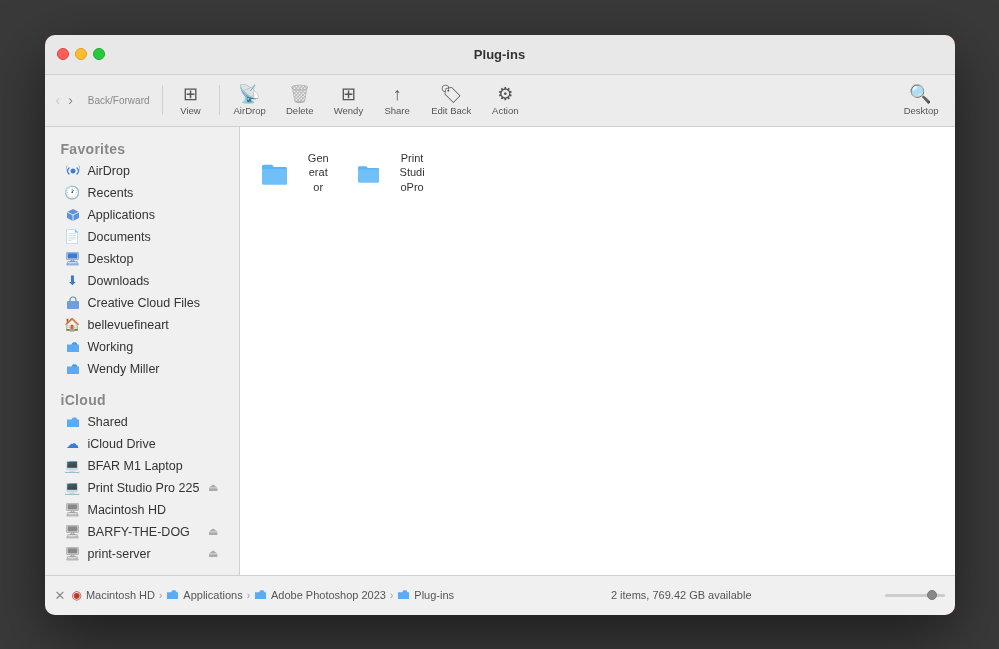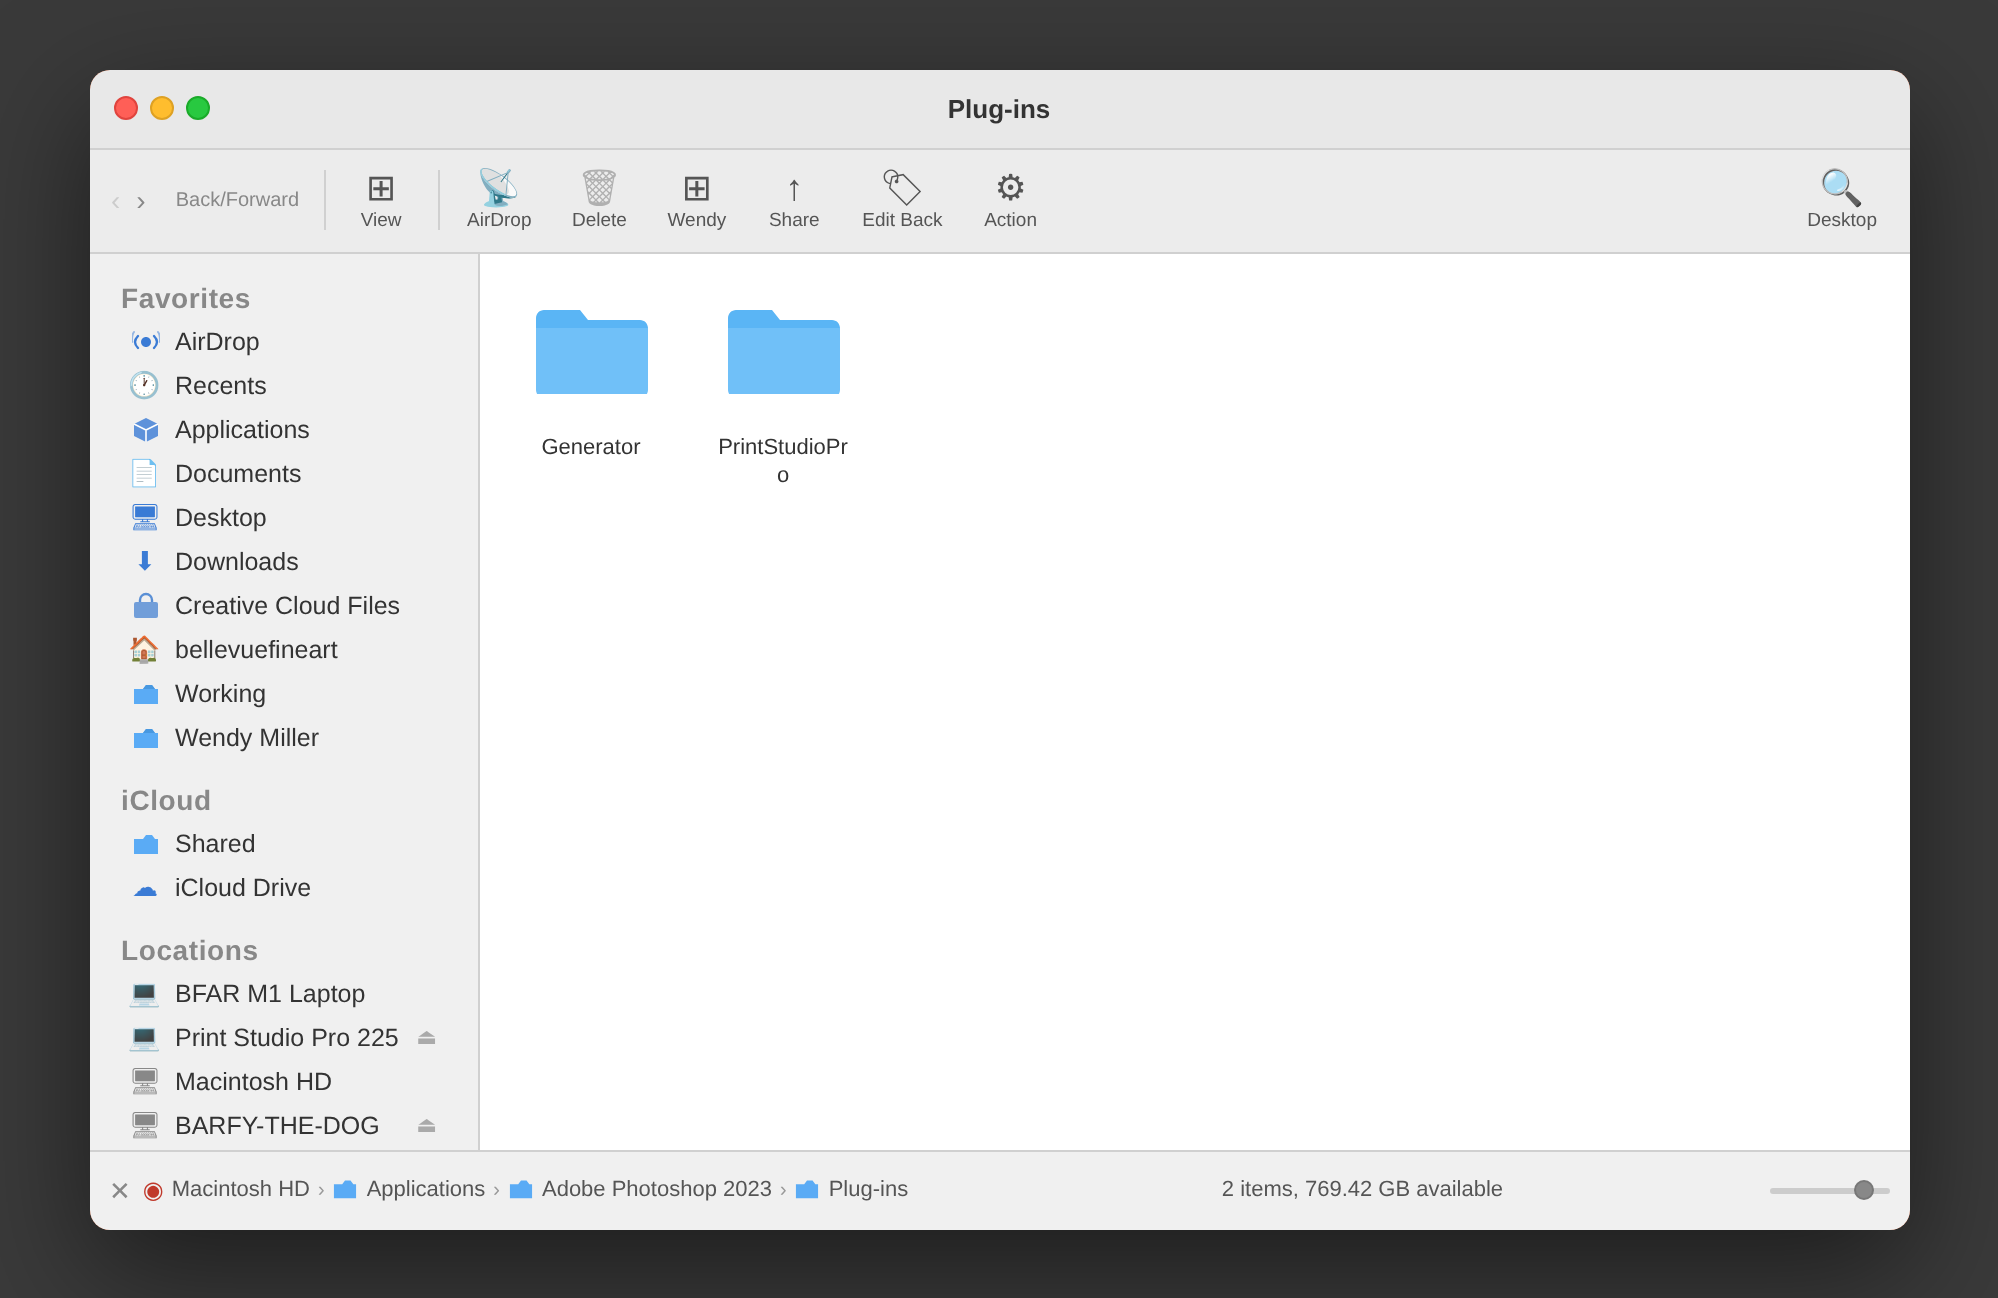--- a/index.html
+++ b/index.html
@@ -170,21 +170,21 @@
       flex-direction: column;
     }
     .file-grid {
       display: flex;
       flex-wrap: wrap;
       gap: 16px;
       align-content: flex-start;
     }
     .file-item {
       display: flex;
-      flex-direction: column;
+      flex-direction: row;
       align-items: center;
       gap: 20px;
       cursor: pointer;
       padding: 6px;
       border-radius: 6px;
       width: 80px;
     }
     .folder-icon {
       width: 56px;
       height: 48px;
@@ -427,21 +427,20 @@
           </svg>
         </span>
         <span>Shared</span>
       </div>
 
       <div class="sidebar-item">
         <span class="si-icon blue">☁</span>
         <span>iCloud Drive</span>
       </div>
 
-      <div class="sidebar-section-header" style="margin-top:6px;">Locations</div>
 
       <div class="sidebar-item">
         <span class="si-icon gray">💻</span>
         <span>BFAR M1 Laptop</span>
       </div>
 
       <div class="sidebar-item">
         <span class="si-icon gray">💻</span>
         <span>Print Studio Pro 225</span>
         <span class="eject-icon">⏏</span>

